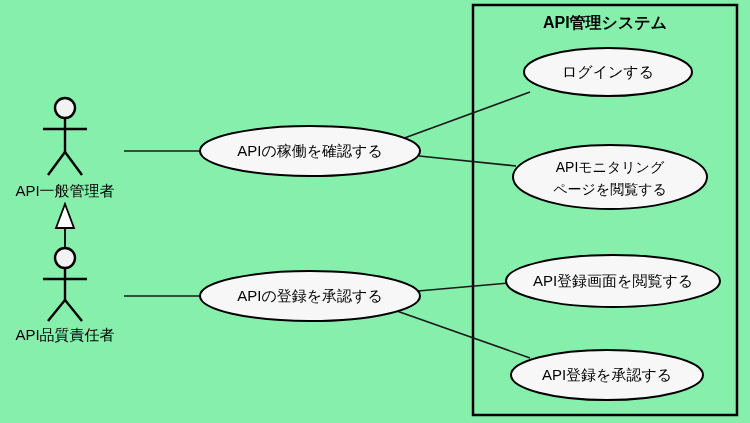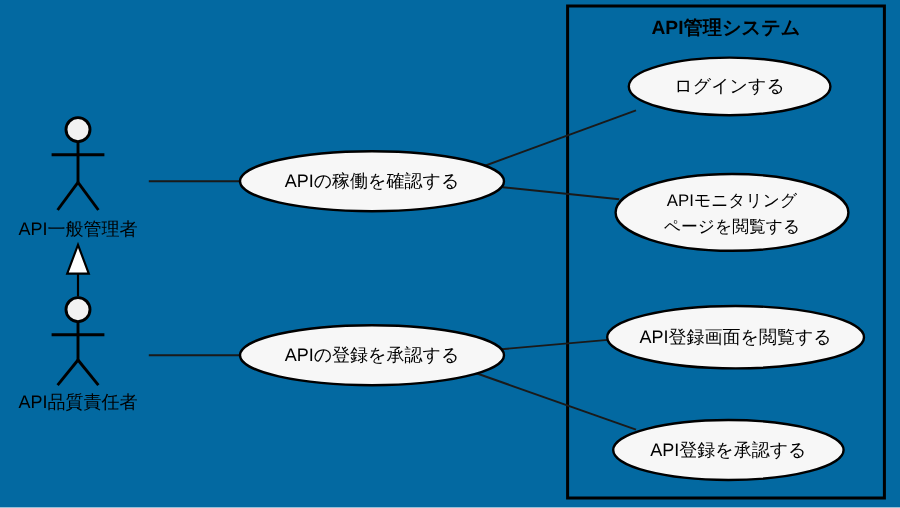--- a/index.html
+++ b/index.html
@@ -10,21 +10,21 @@
   body {
     width: 750px;
     height: 423px;
     font-family: "Liberation Sans", "DejaVu Sans", sans-serif;
     overflow: hidden;
   }
   #diagram-root {
     position: relative;
     width: 750px;
     height: 423px;
-    background: #0369a1;
+    background: #86efac;
   }
   svg.diagram {
     display: block;
     width: 750px;
     height: 423px;
   }
   .ellipse-shape {
     fill: #f7f7f7;
     stroke: #000000;
     stroke-width: 2;

